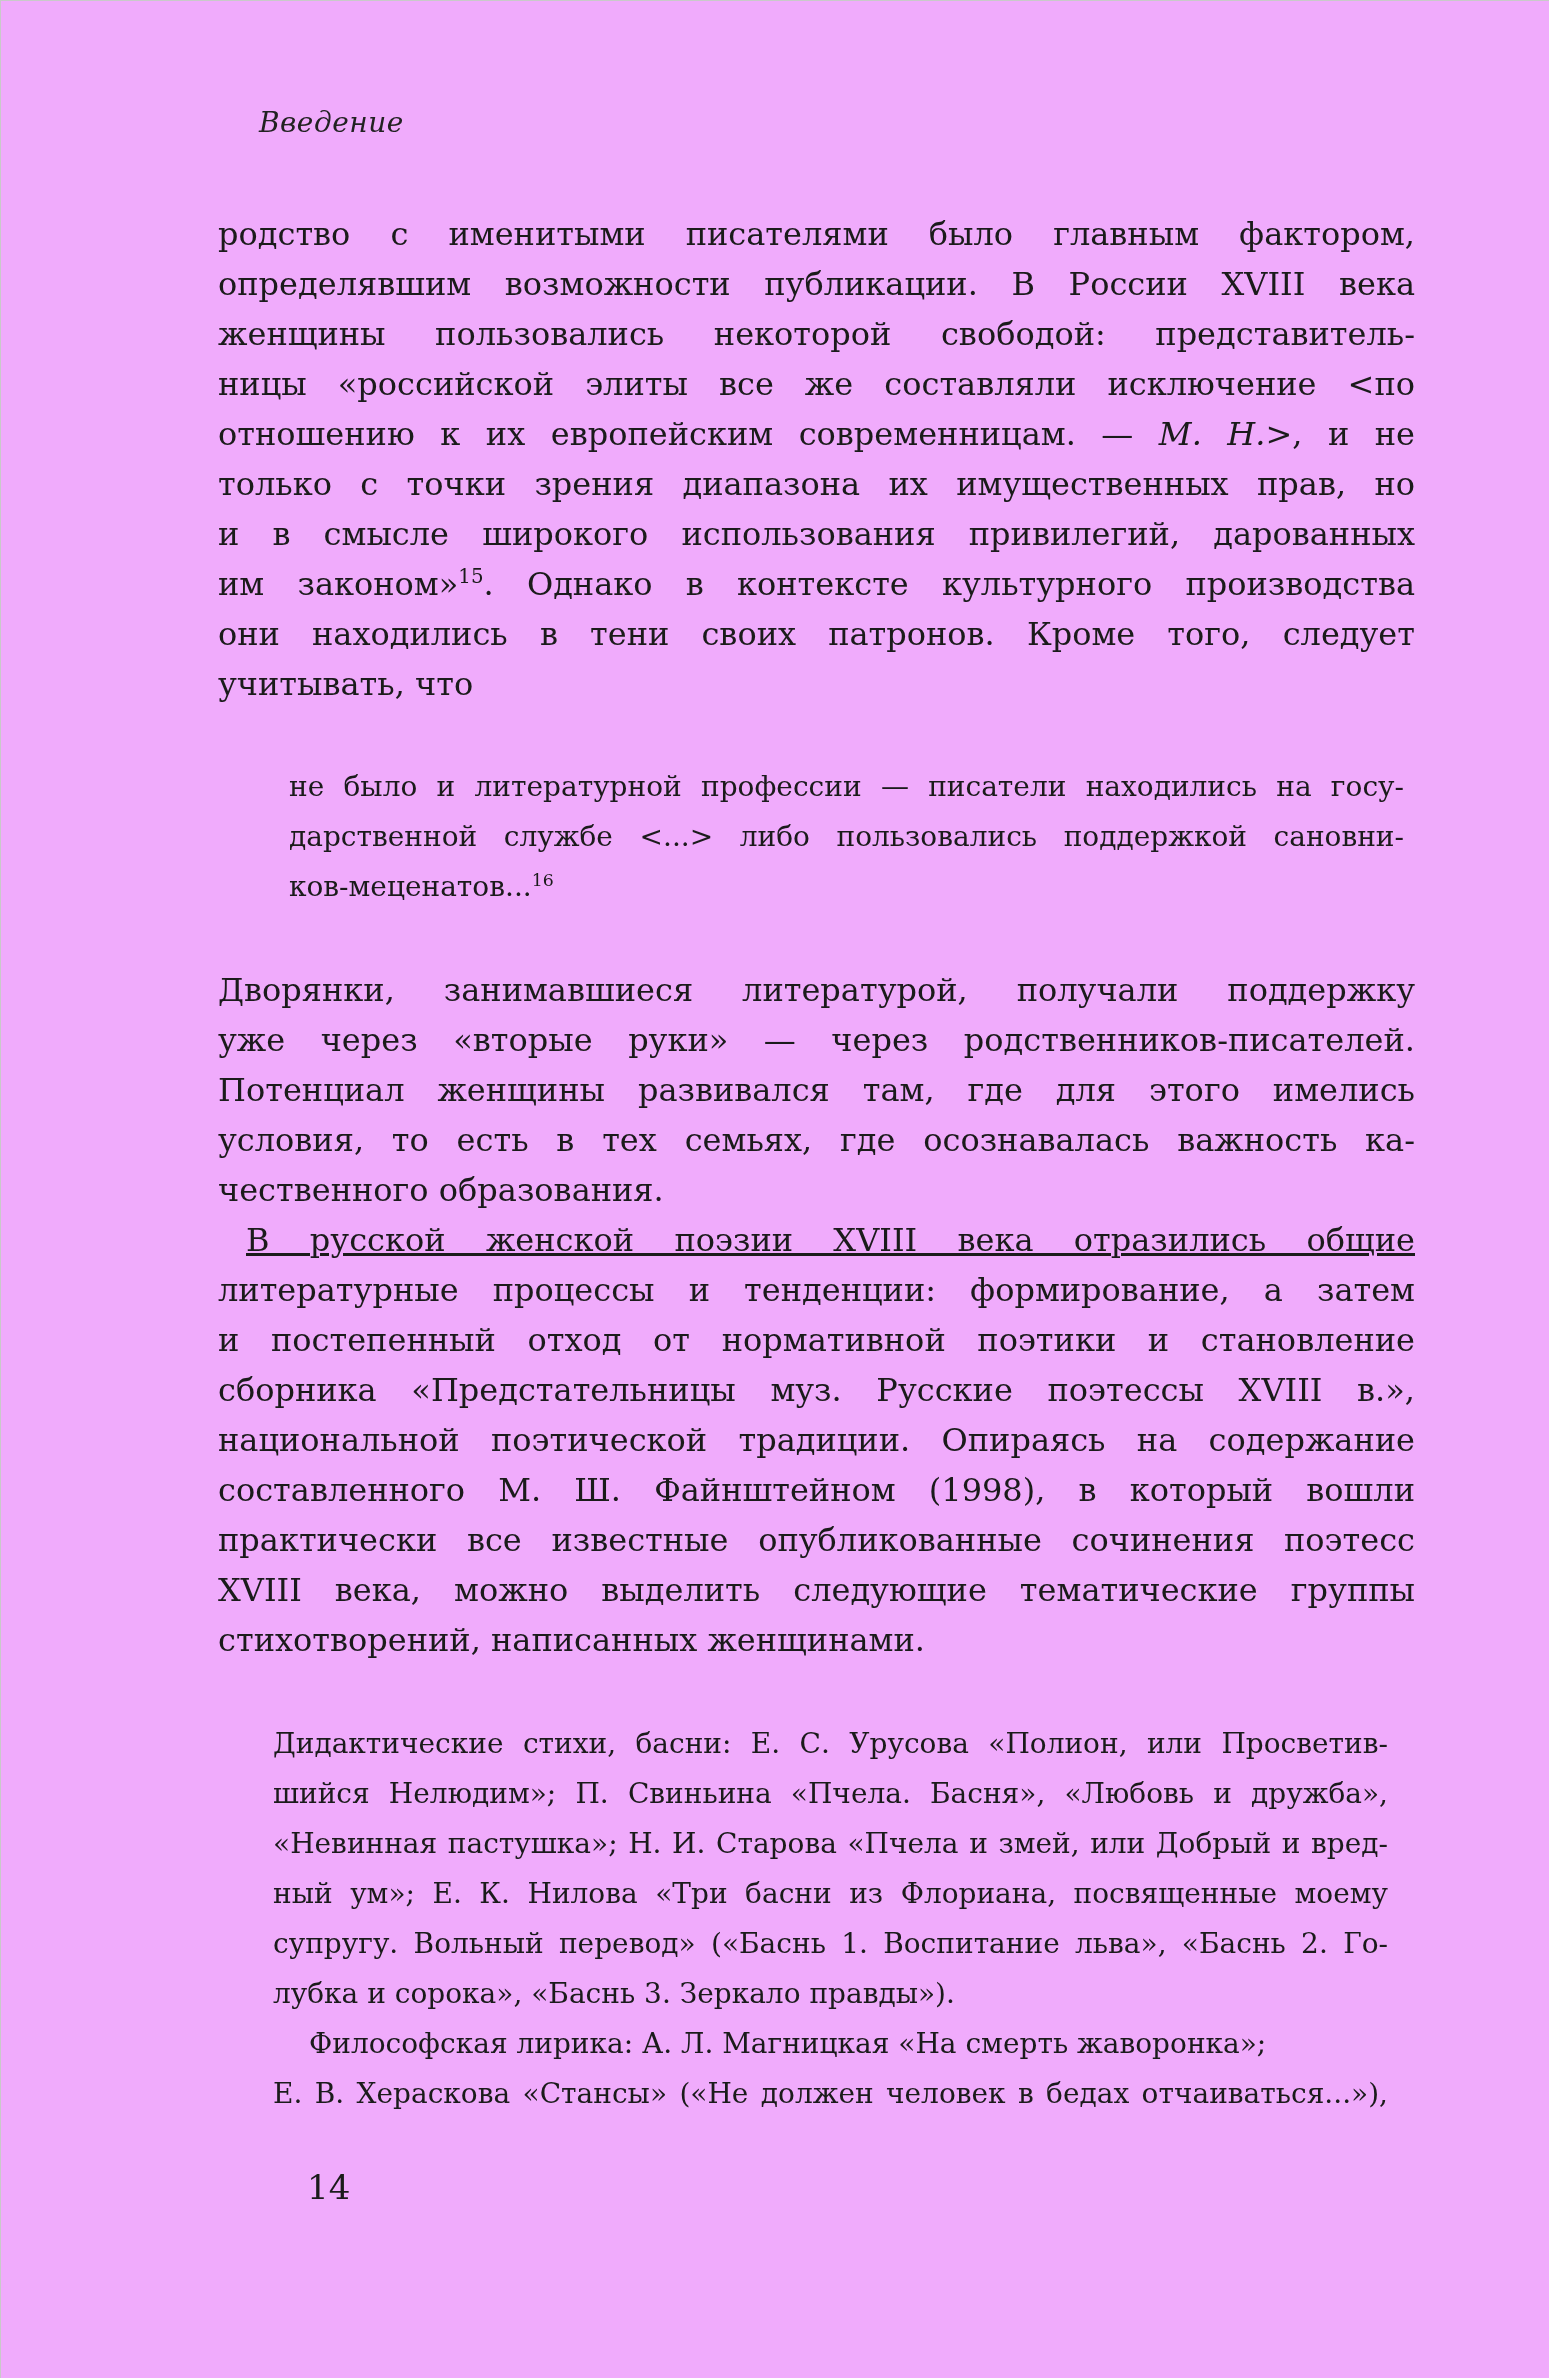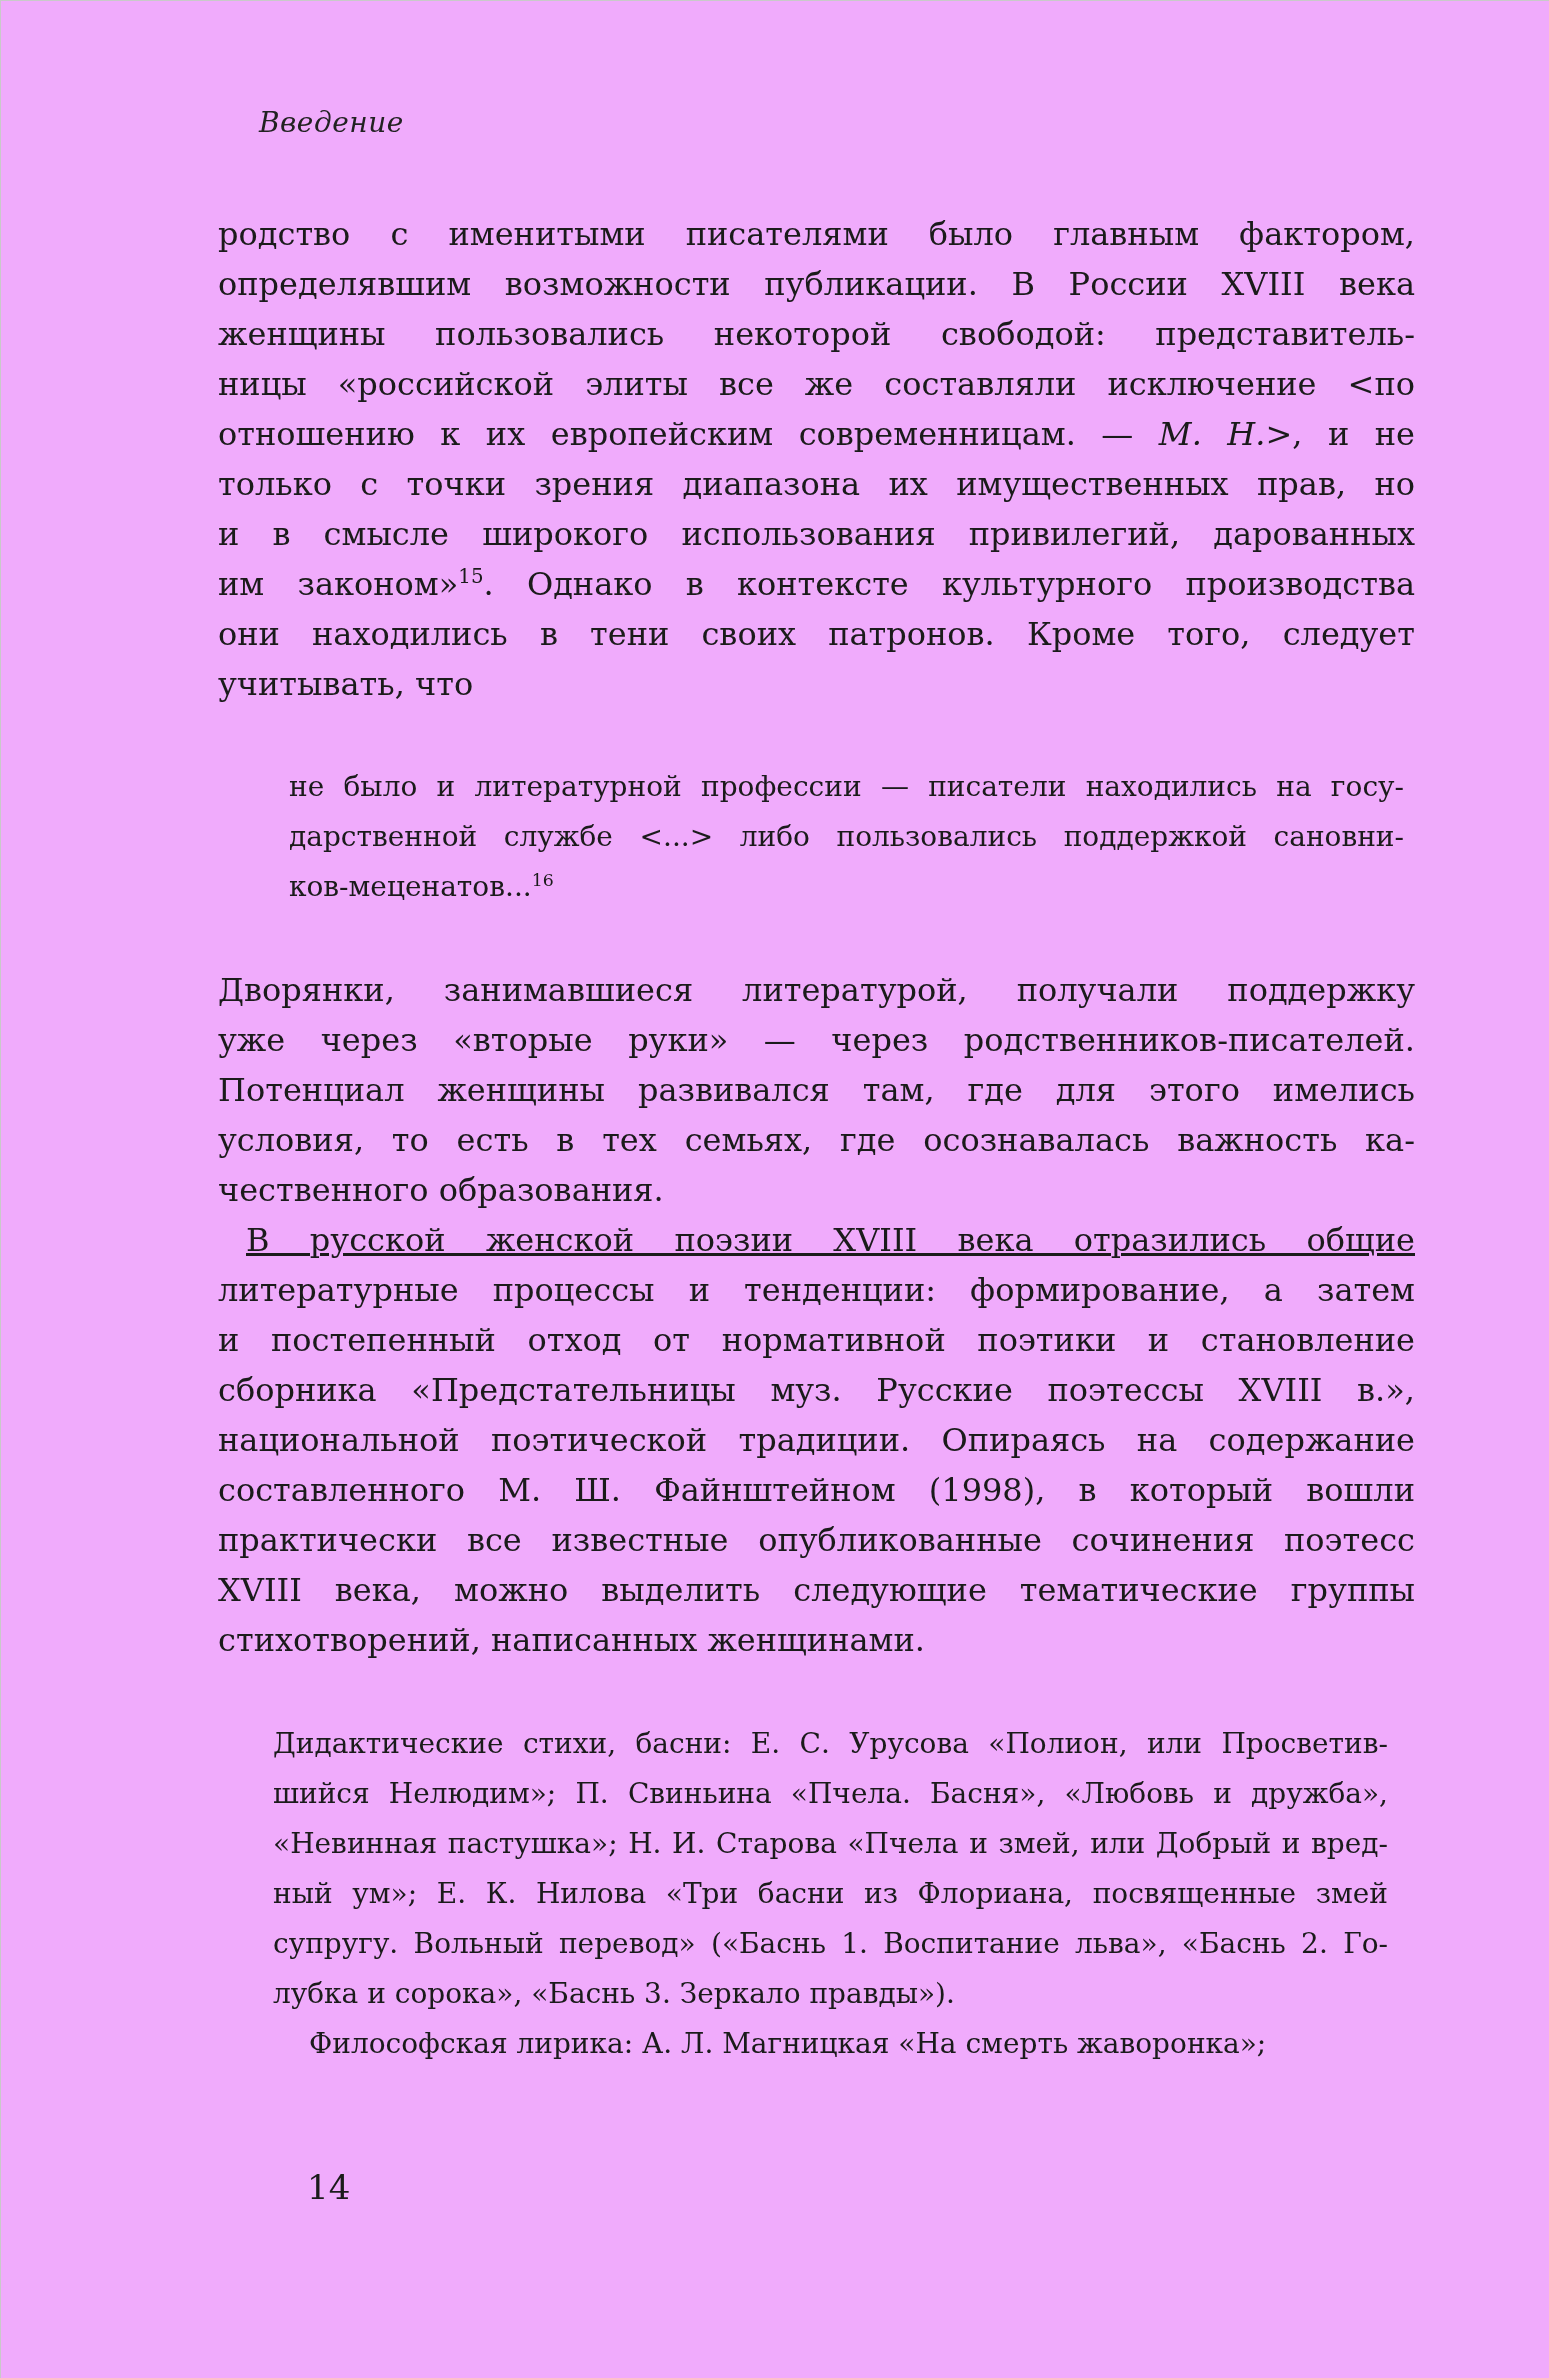--- a/index.html
+++ b/index.html
@@ -92,25 +92,26 @@
       <div class="line">XVIII века, можно выделить следующие тематические группы</div>
       <div class="line flush">стихотворений, написанных женщинами.</div>
     </div>
   </div>
 
   <div class="block small-size" id="list-block">
     <div>
       <div class="line">Дидактические стихи, басни: Е. С. Урусова «Полион, или Просветив-</div>
       <div class="line">шийся Нелюдим»; П. Свиньина «Пчела. Басня», «Любовь и дружба»,</div>
       <div class="line">«Невинная пастушка»; Н. И. Старова «Пчела и змей, или Добрый и вред-</div>
-      <div class="line">ный ум»; Е. К. Нилова «Три басни из Флориана, посвященные змей</div>
+      <div class="line">ный ум»; Е. К. Нилова «Три басни из Флориана, посвященные моему</div>
       <div class="line">супругу. Вольный перевод» («Баснь 1. Воспитание льва», «Баснь 2. Го-</div>
       <div class="line flush">лубка и сорока», «Баснь 3. Зеркало правды»).</div>
     </div>
     <div>
       <div class="line flush indent-sm">Философская лирика: А. Л. Магницкая «На смерть жаворонка»;</div>
+      <div class="line">Е. В. Хераскова «Стансы» («Не должен человек в бедах отчаиваться...»),</div>
     </div>
   </div>
 
   <div class="folio">14</div>
 
 </div>
 
 
 </body></html>

